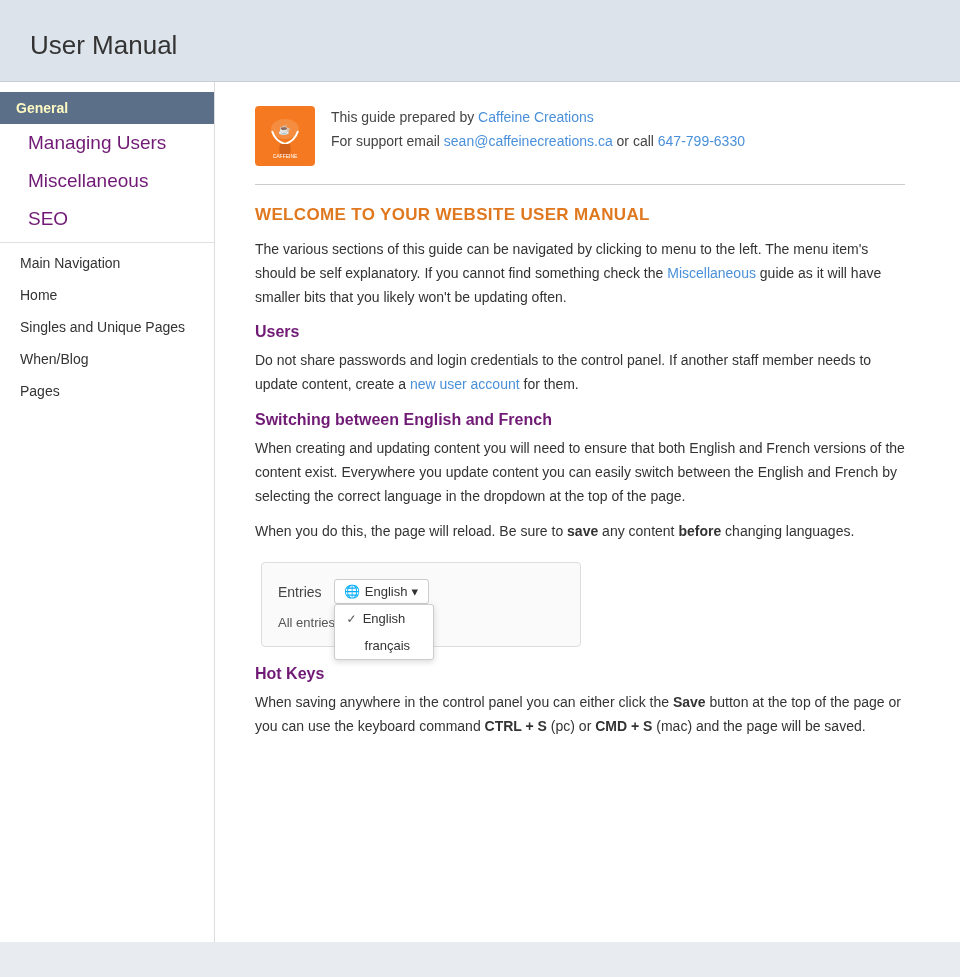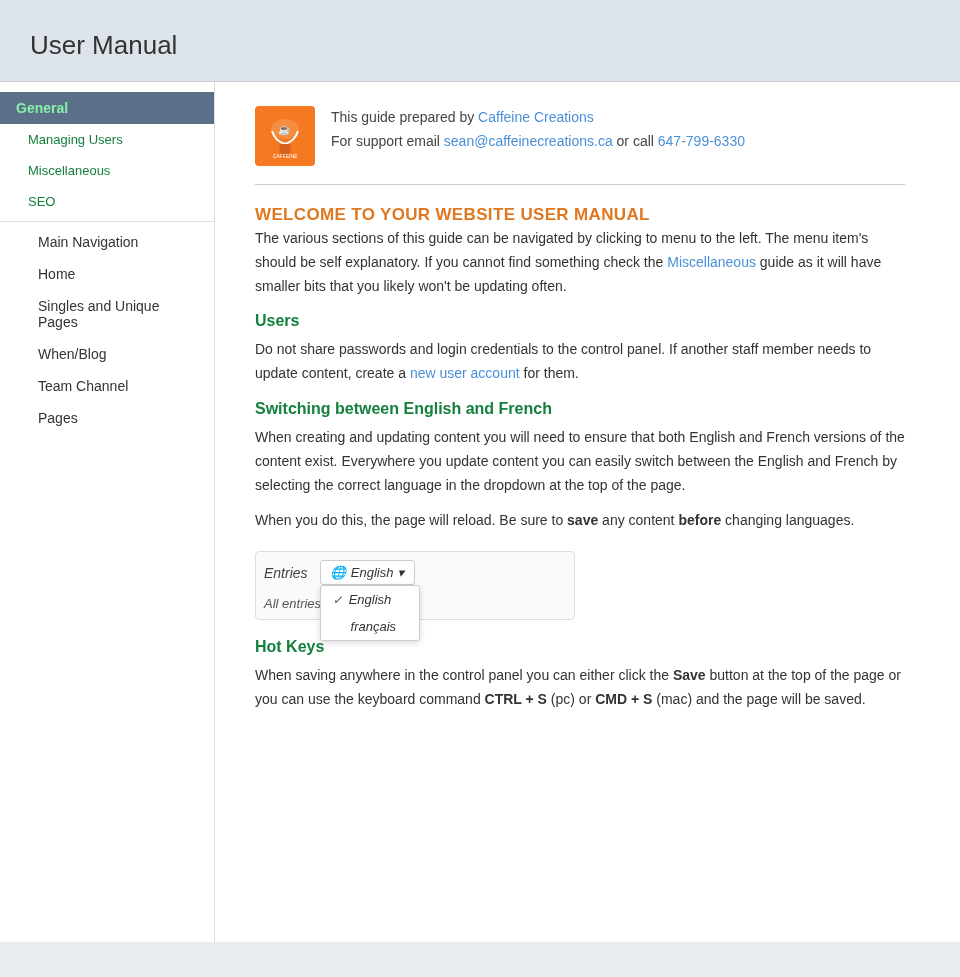--- a/index.html
+++ b/index.html
@@ -34,34 +34,33 @@
     .sidebar-item {
       display: block;
       padding: 8px 16px;
       font-size: 14px;
       color: #555;
       cursor: pointer;
       text-decoration: none;
     }
     .sidebar-item.active {
       background: #5b7088;
-      color: #86efac;
+      color: #fef9c3;
       font-weight: bold;
     }
     .sidebar-item.sub {
       padding-left: 28px;
-      font-size: 13px;
-      color: #15803d;
+      font-size: 19px;
+      color: #701a75;
     }
     .sidebar-item.section-header {
       font-size: 14px;
       color: #333;
       font-weight: normal;
-      padding-left: 4px;
-      margin-left: 34px;
+      padding-left: 20px;
     }
     .sidebar-divider {
       height: 1px;
       background: #e0e0e0;
       margin: 4px 0;
     }
 
     
     .content {
       flex: 1;
@@ -95,48 +94,47 @@
     .divider-line {
       border: none;
       border-top: 1px solid #ccc;
       margin: 16px 0 20px 0;
     }
 
     .section-title-orange {
       color: #e07820;
       font-size: 17px;
       font-weight: bold;
-      margin-bottom: 2px;
+      margin-bottom: 13px;
       letter-spacing: 0.02em;
     }
 
     .content p {
       font-size: 14px;
       color: #333;
       line-height: 1.7;
       margin-bottom: 12px;
     }
     .content p a { color: #4a90d9; text-decoration: none; }
 
     .subsection-title {
-      color: #15803d;
+      color: #701a75;
       font-size: 16px;
       font-weight: bold;
       margin-top: 14px;
       margin-bottom: 8px;
     }
 
     .lang-demo {
       border: 1px solid #ddd;
       border-radius: 4px;
-      padding: 8px;
-      margin: 18px 0;
+      padding: 16px;
+      margin: 18px 6px;
       background: #fafafa;
       max-width: 320px;
-      font-style: italic;
     }
     .lang-demo-header {
       display: flex;
       align-items: center;
       gap: 12px;
       margin-bottom: 10px;
       font-size: 14px;
       color: #444;
     }
     .lang-dropdown {
@@ -214,21 +212,20 @@
   <nav class="sidebar">
     <div class="sidebar-item active">General</div>
     <div class="sidebar-item sub">Managing Users</div>
     <div class="sidebar-item sub">Miscellaneous</div>
     <div class="sidebar-item sub">SEO</div>
     <div class="sidebar-divider"></div>
     <div class="sidebar-item section-header">Main Navigation</div>
     <div class="sidebar-item section-header">Home</div>
     <div class="sidebar-item section-header">Singles and Unique Pages</div>
     <div class="sidebar-item section-header">When/Blog</div>
-    <div class="sidebar-item section-header">Team Channel</div>
     <div class="sidebar-item section-header">Pages</div>
   </nav>
 
   <div class="content">
 
     <div class="prepared-box">
       <div class="logo-box">
         <svg viewBox="0 0 50 50" xmlns="http://www.w3.org/2000/svg">
           <ellipse cx="25" cy="18" rx="14" ry="10" fill="#fff" opacity="0.15"></ellipse>
           <path d="M12 20 Q15 30 25 33 Q35 30 38 20" fill="none" stroke="#fff" stroke-width="2"></path>

